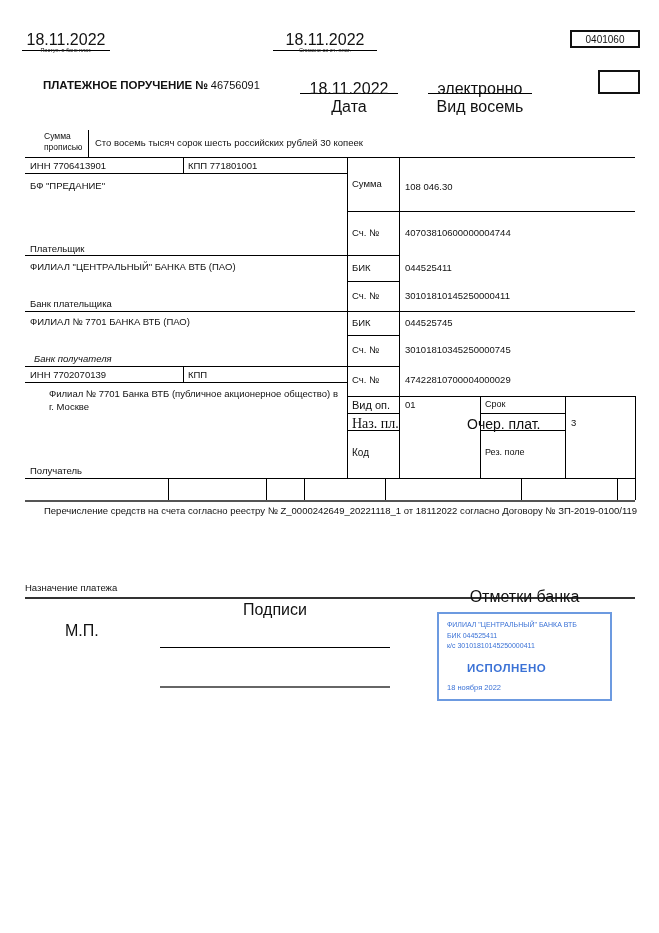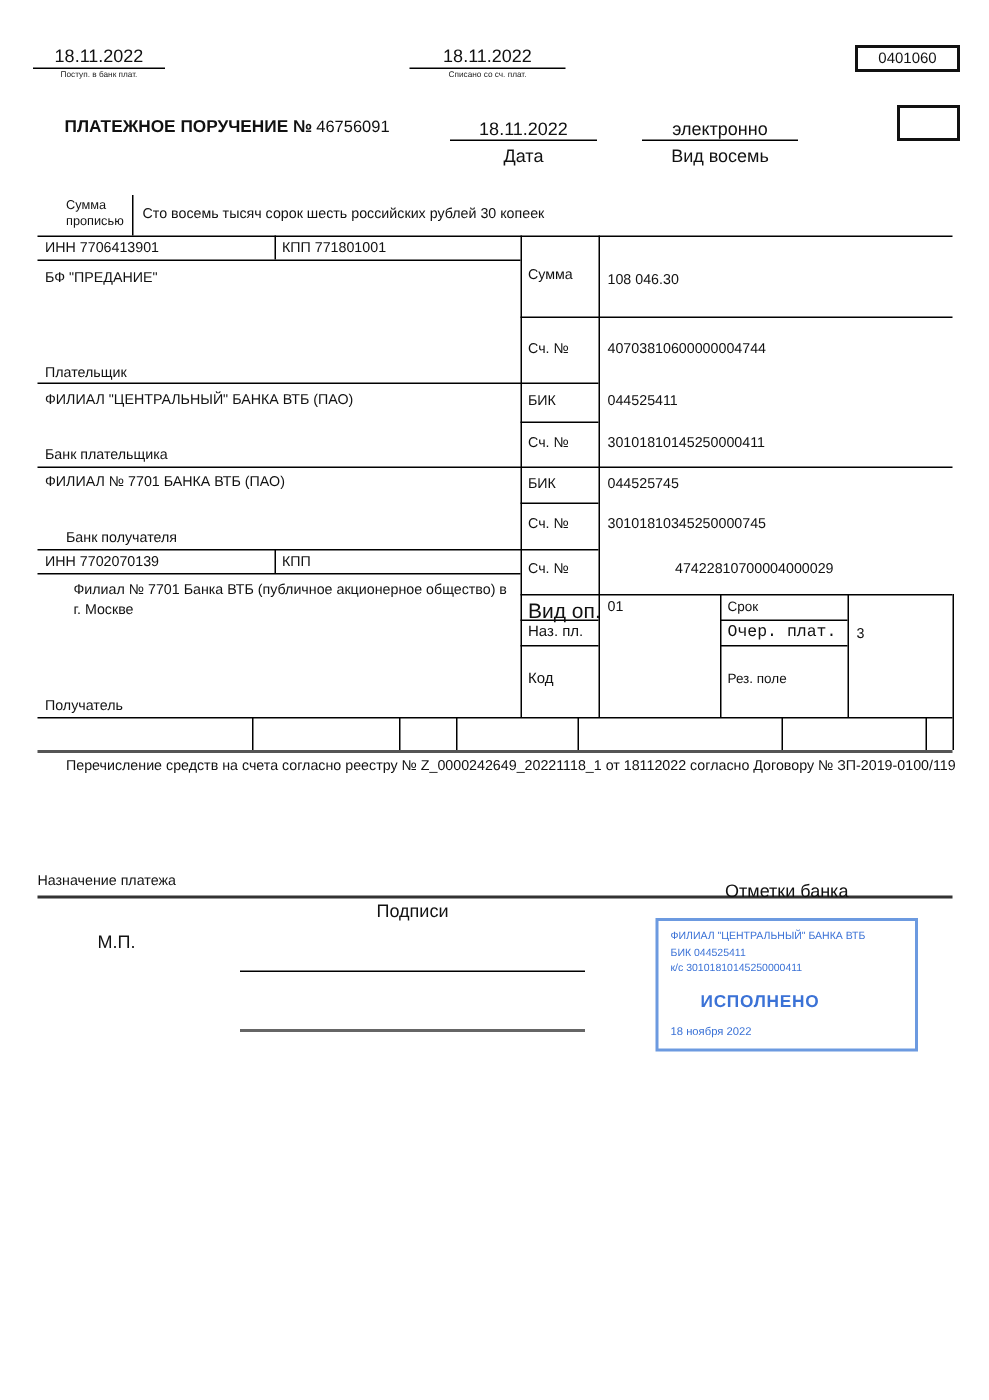--- a/index.html
+++ b/index.html
@@ -7,21 +7,21 @@
         font-family:"Liberation Sans","DejaVu Sans",sans-serif;color:#111;}
   .t{position:absolute;font-size:9.5px;white-space:nowrap;line-height:1.2;}
   .wrap{white-space:normal;margin-left:19px;}
   .ctr{text-align:center;}
   .lh{position:absolute;height:0;border-top:1px solid #000;}
   .lh2{position:absolute;height:0;border-top:2px solid #555;}
   .lh3{position:absolute;height:0;border-top:2px solid #333;}
   .lv{position:absolute;width:0;border-left:1px solid #000;}
   .box{position:absolute;border:2px solid #111;box-sizing:border-box;}
   .small{font-size:5.5px;color:#222;}
-  .hdr{font-size:12px;}
+  .hdr{font-size:16px;}
   .u{border-bottom:1.5px solid #000;padding-bottom:1px;}
   .title-b{font-weight:bold;font-size:11.5px;margin-left:18px;}
   .title-n{font-weight:normal;font-size:11px;}
   .stamp{position:absolute;left:437px;top:612px;width:175px;height:89px;box-sizing:border-box;
          border:2px solid #6c9ae0;padding:6px 8px;color:#3b72d6;}
   .stamp .s1{font-size:7px;line-height:1.5;white-space:nowrap;}
   .stamp .s2{font-size:11.5px;font-weight:bold;letter-spacing:.5px;margin-top:10px;margin-left:20px;}
   .stamp .s3{font-size:7.5px;margin-top:9px;}
 </style>
 </head>
@@ -89,48 +89,48 @@
 
   <div class="t" style="left:30px;top:160px;">ИНН 7706413901</div>
   <div class="t" style="left:188px;top:160px;">КПП 771801001</div>
   <div class="t" style="left:30px;top:180px;">БФ "ПРЕДАНИЕ"</div>
   <div class="t" style="left:30px;top:243px;">Плательщик</div>
 
   <div class="t" style="left:30px;top:261px;">ФИЛИАЛ "ЦЕНТРАЛЬНЫЙ" БАНКА ВТБ (ПАО)</div>
   <div class="t" style="left:30px;top:298px;">Банк плательщика</div>
 
   <div class="t" style="left:30px;top:316px;">ФИЛИАЛ № 7701 БАНКА ВТБ (ПАО)</div>
-  <div class="t" style="left:44px;top:353px;">Банк получателя</div>
+  <div class="t" style="left:34px;top:353px;font-style:italic;">Банк получателя</div>
 
   <div class="t" style="left:30px;top:369px;">ИНН 7702070139</div>
   <div class="t" style="left:188px;top:369px;">КПП</div>
   <div class="t wrap" style="left:30px;top:387px;width:295px;line-height:1.4;">Филиал № 7701 Банка ВТБ (публичное акционерное общество) в г. Москве</div>
   <div class="t" style="left:30px;top:465px;">Получатель</div>
 
   <div class="t" style="left:352px;top:178px;">Сумма</div>
   <div class="t" style="left:352px;top:227px;">Сч. №</div>
   <div class="t" style="left:352px;top:262px;">БИК</div>
   <div class="t" style="left:352px;top:290px;">Сч. №</div>
   <div class="t" style="left:352px;top:317px;">БИК</div>
   <div class="t" style="left:352px;top:344px;">Сч. №</div>
   <div class="t" style="left:352px;top:374px;">Сч. №</div>
-  <div class="t" style="left:352px;top:399px;font-size:14px;">Вид оп.</div>
-  <div class="t" style="left:352px;top:416px;font-size:10px;">Наз. пл.</div>
+  <div class="t" style="left:352px;top:399px;font-size:11px;">Вид оп.</div>
+  <div class="t" style="left:352px;top:416px;font-size:14px;font-family:Liberation Serif, serif;">Наз. пл.</div>
   <div class="t" style="left:352px;top:447px;font-size:10px;">Код</div>
   <div class="t" style="left:485px;top:399px;font-size:9px;">Срок</div>
-  <div class="t" style="left:485px;top:416px;font-size:11px;font-family:Liberation Mono, monospace;">Очер. плат.</div>
+  <div class="t" style="left:467px;top:416px;font-size:14px;">Очер. плат.</div>
   <div class="t" style="left:485px;top:447px;font-size:9px;">Рез. поле</div>
 
   <div class="t" style="left:405px;top:181px;">108 046.30</div>
   <div class="t" style="left:405px;top:227px;">40703810600000004744</div>
   <div class="t" style="left:405px;top:262px;">044525411</div>
   <div class="t" style="left:405px;top:290px;">30101810145250000411</div>
   <div class="t" style="left:405px;top:317px;">044525745</div>
   <div class="t" style="left:405px;top:344px;">30101810345250000745</div>
-  <div class="t" style="left:405px;top:374px;margin-left:45px;">47422810700004000029</div>
+  <div class="t" style="left:405px;top:374px;">47422810700004000029</div>
   <div class="t" style="left:405px;top:399px;">01</div>
   <div class="t" style="left:571px;top:417px;">3</div>
 
   <div class="t wrap" style="left:25px;top:504px;width:612px;line-height:1.5;">Перечисление средств на счета согласно реестру № Z_0000242649_20221118_1 от 18112022 согласно Договору № ЗП-2019-0100/119</div>
   <div class="t" style="left:25px;top:582px;">Назначение платежа</div>
 
   <div class="t hdr ctr" style="left:160px;top:600px;width:230px;">Подписи</div>
   <div class="t hdr ctr" style="left:437px;top:587px;width:175px;">Отметки банка</div>
   <div class="t hdr" style="left:65px;top:621px;">М.П.</div>
 

